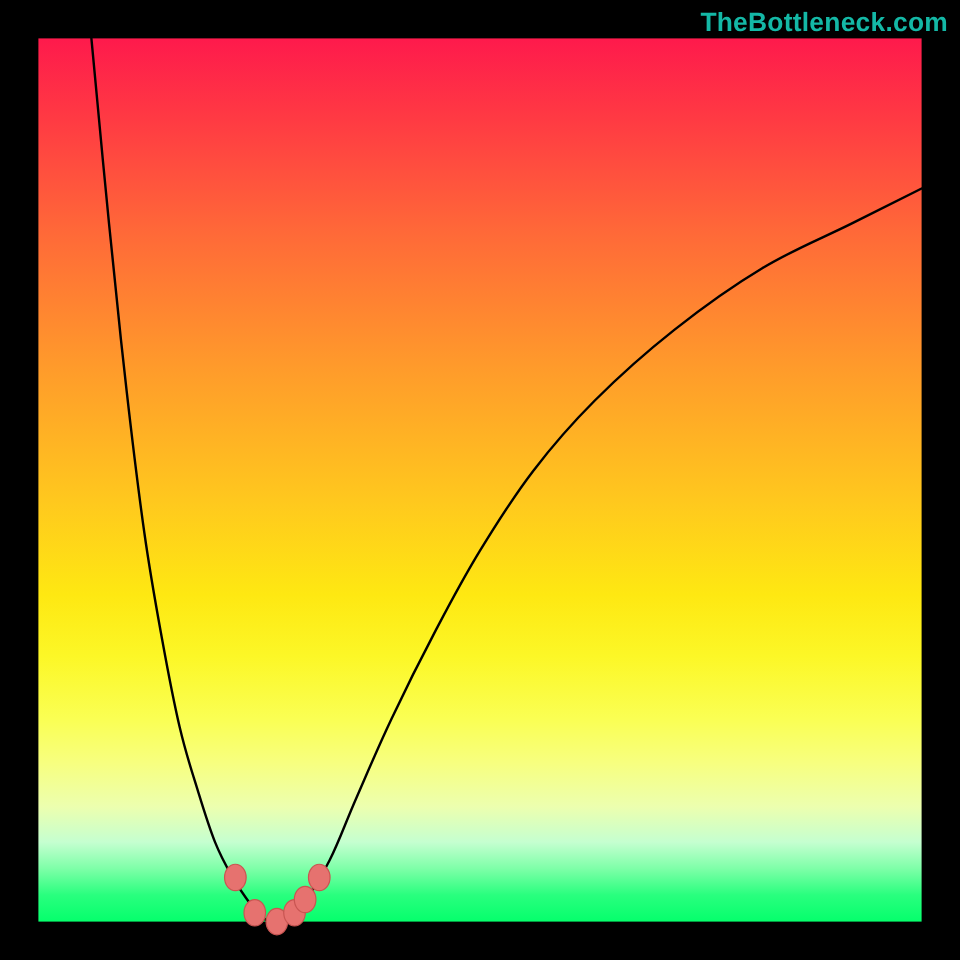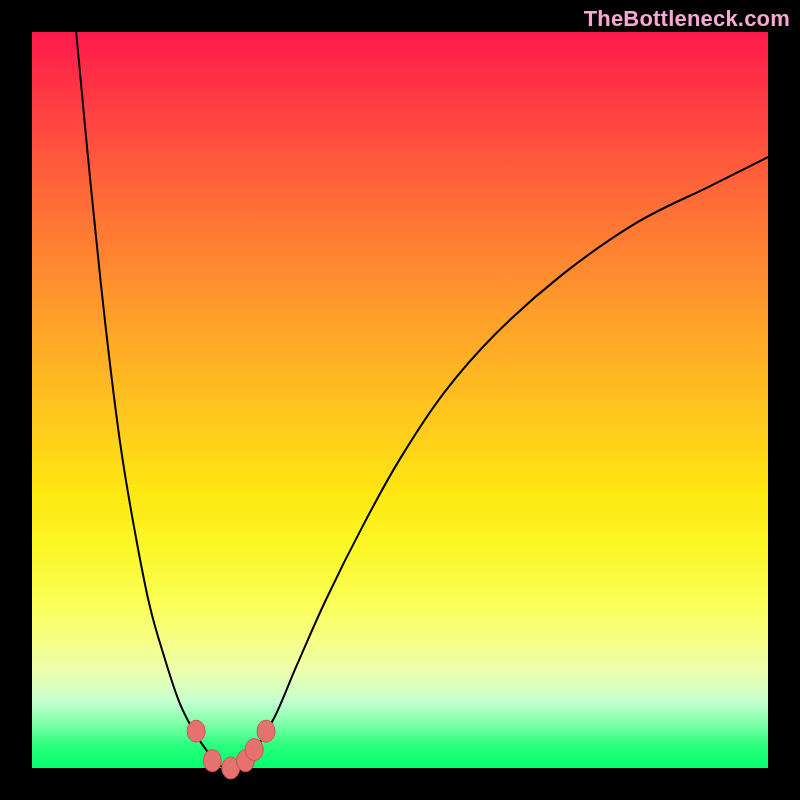--- a/index.html
+++ b/index.html
@@ -33,21 +33,21 @@
       #05ff6c 100%
     );
   }
   .watermark {
     position: absolute;
     top: 6px;
     right: 10px;
     font-family: Arial, Helvetica, sans-serif;
     font-size: 22px;
     font-weight: 600;
-    color: #f9a8d4;
+    color: #14b8a6;
     letter-spacing: 0.2px;
     user-select: none;
   }
   svg.plot {
     position: absolute;
     left: 0;
     top: 0;
     width: 736px;
     height: 736px;
     overflow: visible;

